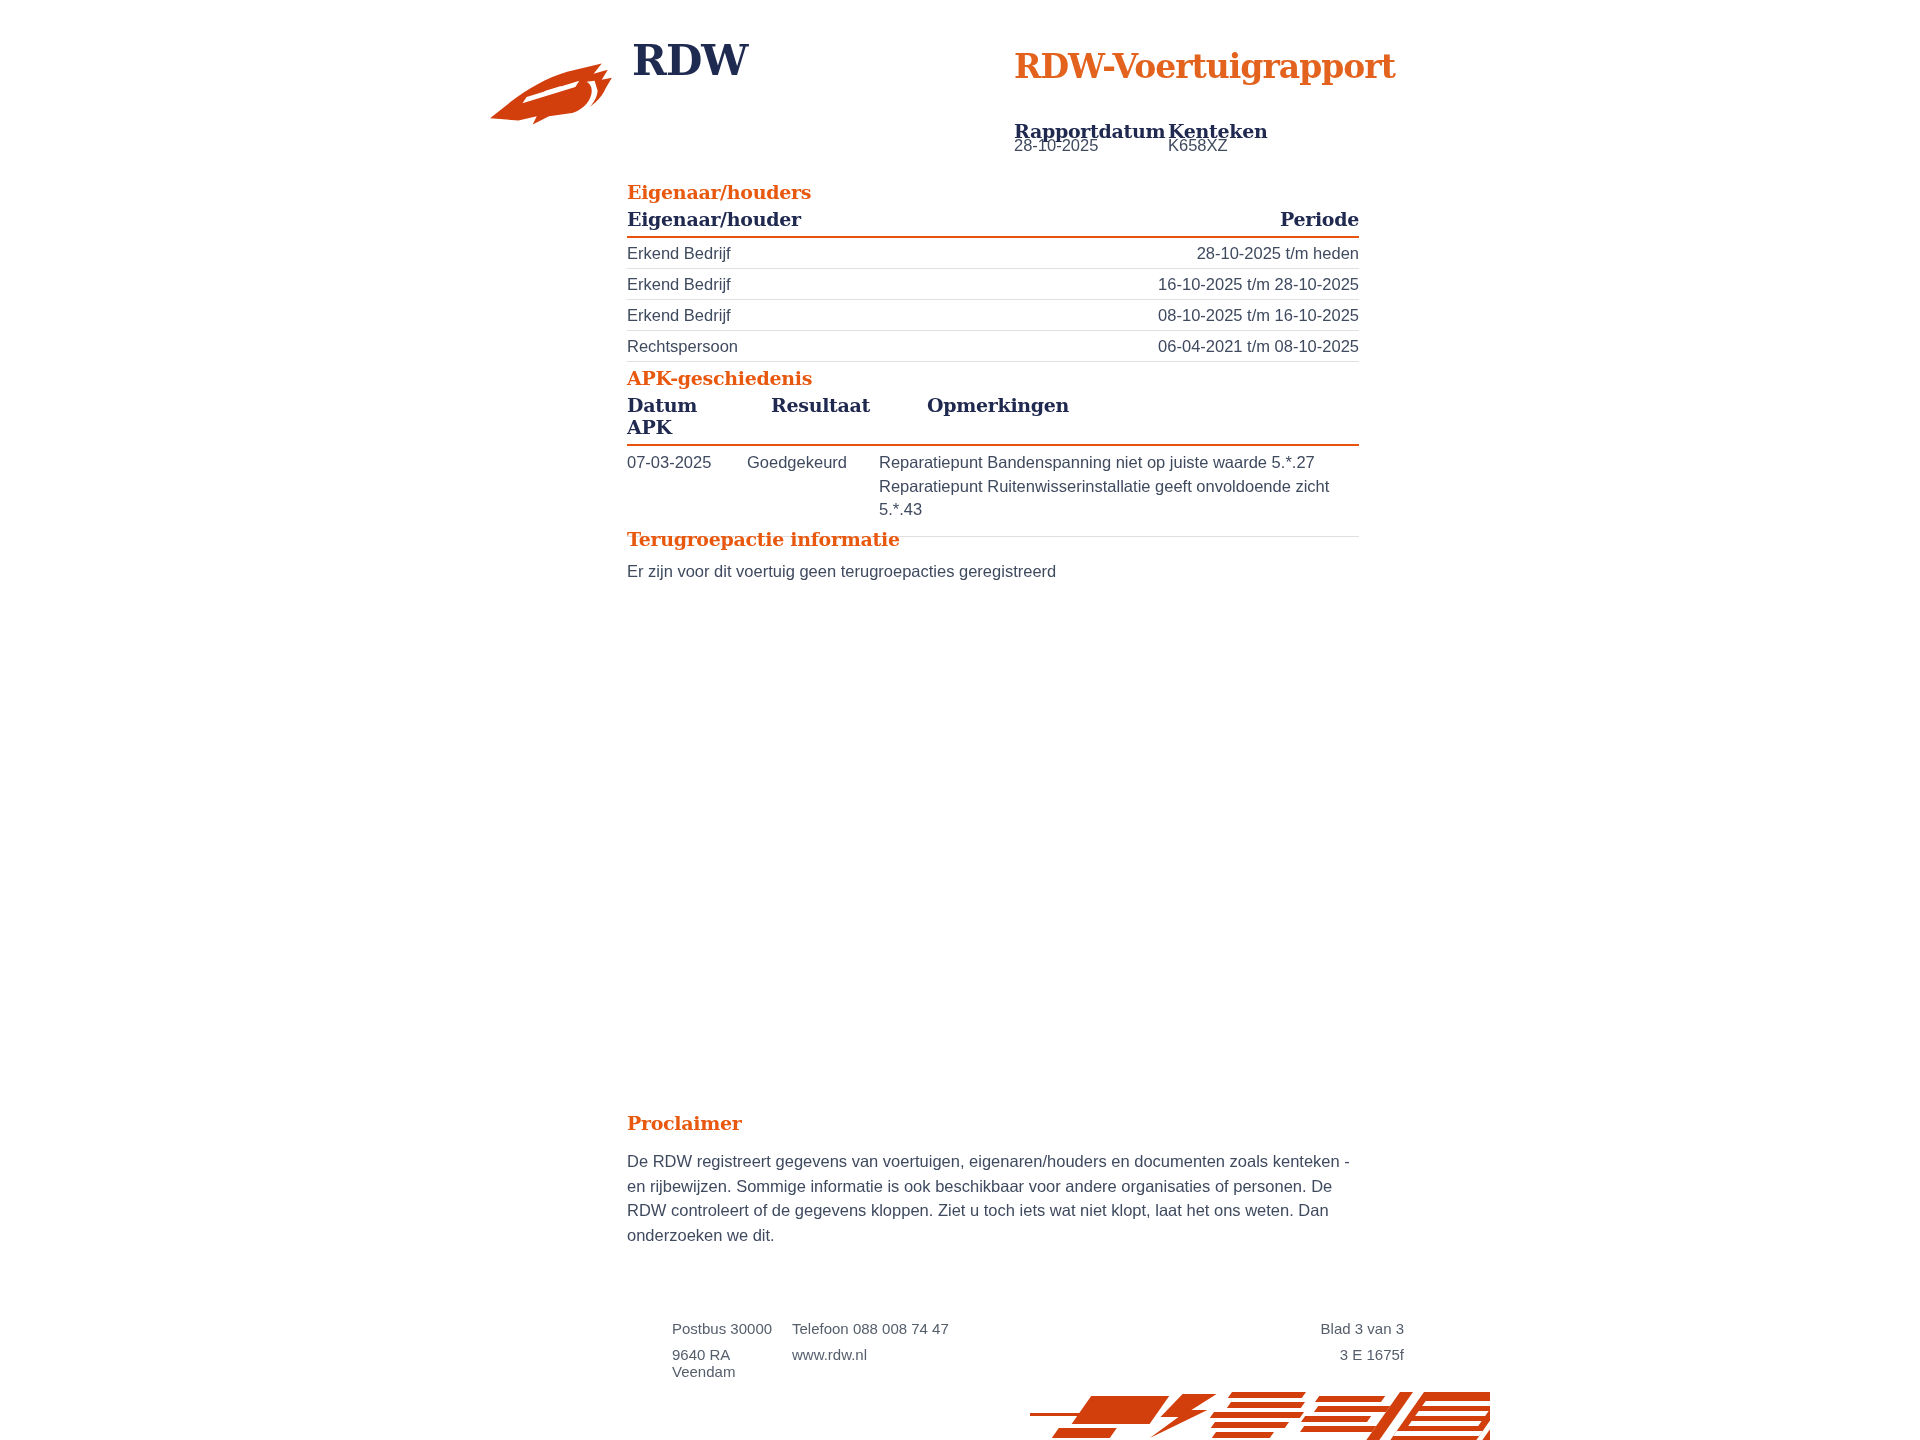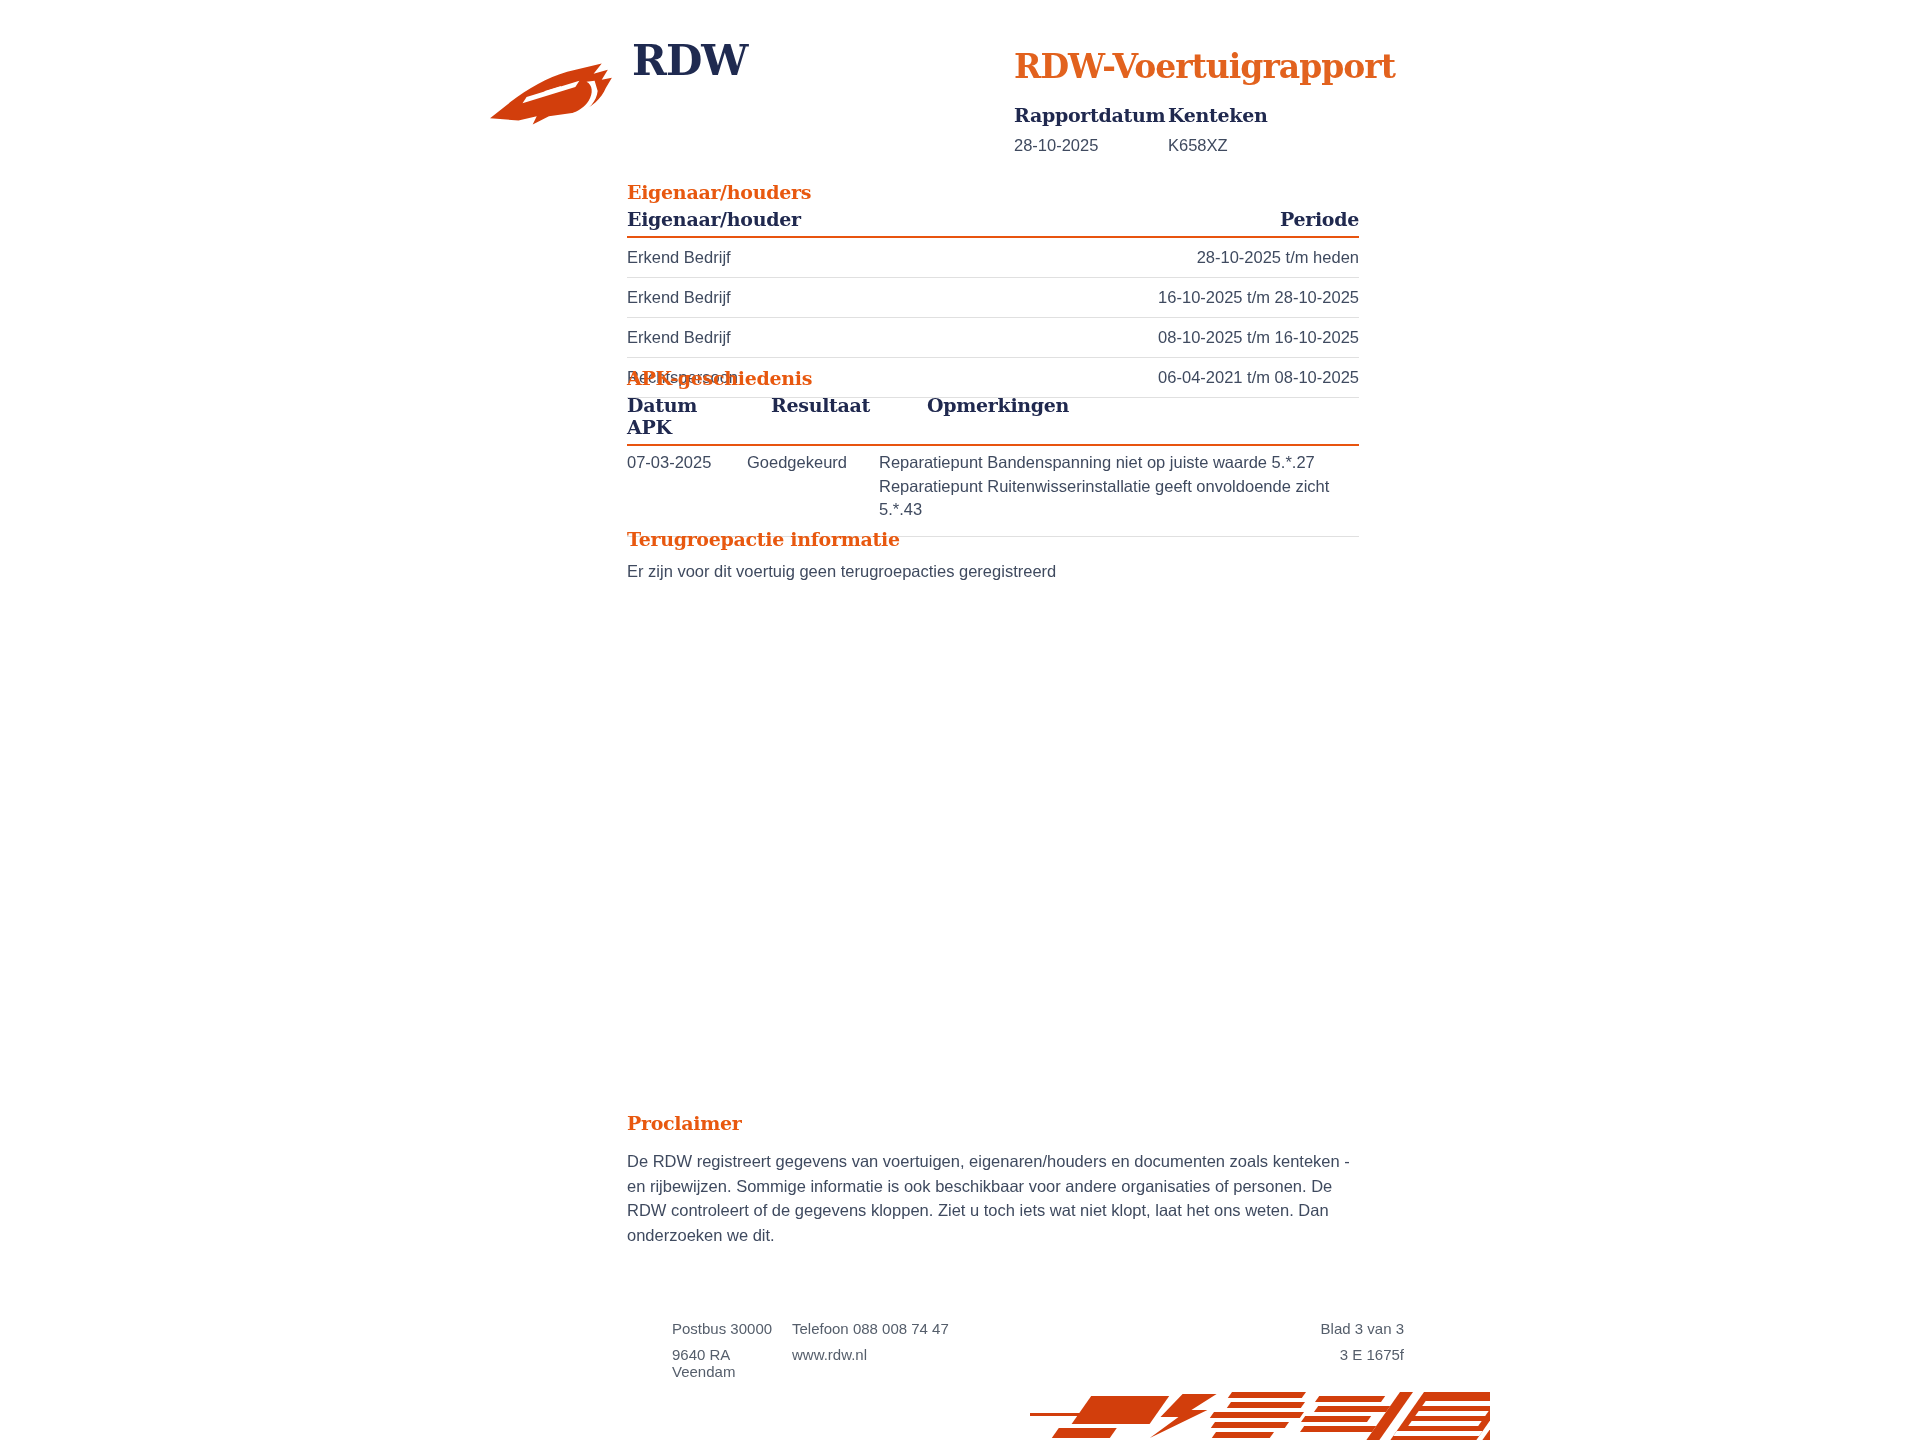--- a/index.html
+++ b/index.html
@@ -16,21 +16,21 @@
     position:absolute; left:632px; top:36px;
     font-family:"DejaVu Serif", serif; font-weight:bold;
     font-size:42px; color:#1F2A50; letter-spacing:-1px;text-align:center;
   }
   .report-title {
     position:absolute; left:1014px; top:47px;
     font-family:"DejaVu Serif", serif; font-weight:bold;
     font-size:33px; color:#E2621E; letter-spacing:-1px; white-space:nowrap;
   }
   .meta-label {
-    position:absolute; top:104px;
+    position:absolute; top:120px;
     font-family:"DejaVu Serif", serif; font-weight:bold;
     font-size:19px; color:#20294F; letter-spacing:-0.3px;
   }
   .meta-label.rapportdatum { left:1014px; }
   .meta-label.kenteken { left:1168px; }
   .meta-value { position:absolute; top:136px; font-size:16.5px; color:#3F4A5F; }
   .meta-value.rapportdatum { left:1014px; }
   .meta-value.kenteken { left:1168px; }
 
   
@@ -44,21 +44,21 @@
     border-bottom:2.5px solid #E8540F;
     font-family:"DejaVu Serif", serif; font-weight:bold;
     font-size:19px; color:#20294F; letter-spacing:-0.3px;gap:24px;
   }
   .t-head.spread { justify-content:space-between; }
   .body-text { font-size:16.5px; line-height:24.5px; color:#3F4A5F; }
 
   
   .o-row {
     display:flex; justify-content:space-between; align-items:center;
-    height:40px; border-bottom:1px solid #E0E0E0;
+    height:31px; border-bottom:1px solid #E0E0E0;
     font-size:16.5px; color:#3F4A5F;
   }
 
   
   .apk-col-date   { width:120px; flex:none; }
   .apk-col-result { width:132px; flex:none; }
   .apk-col-remarks{ flex:1; }
   .apk-row {
     display:flex; align-items:flex-start;
     padding-top:5px; padding-bottom:14px;

